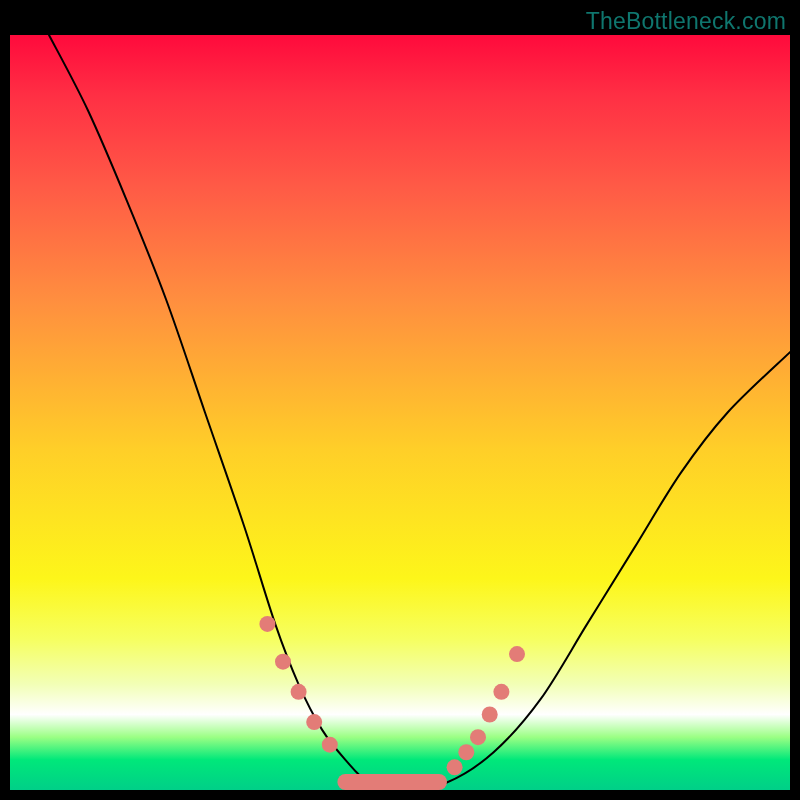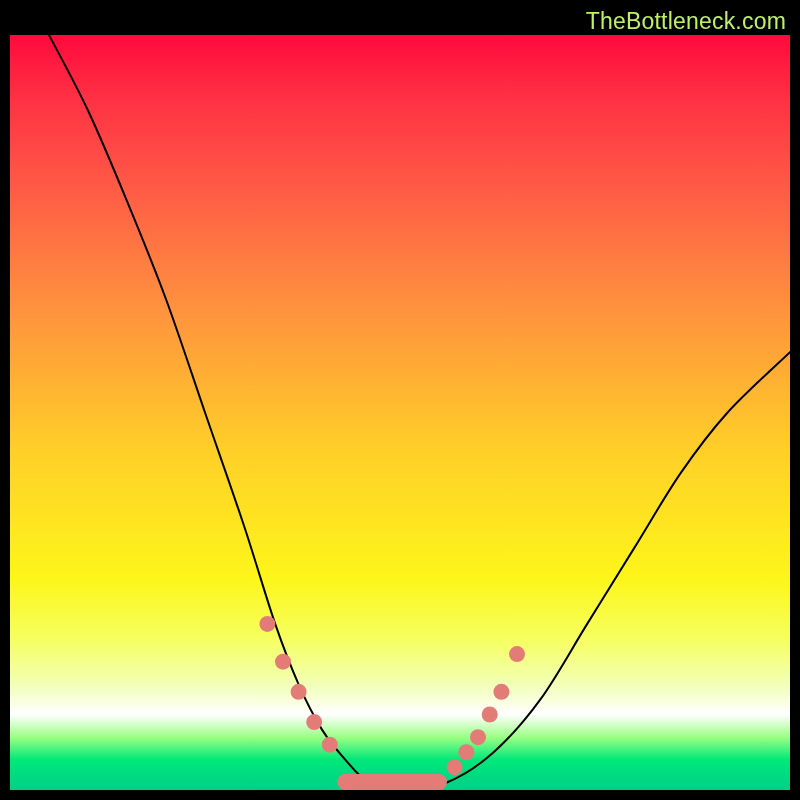--- a/index.html
+++ b/index.html
@@ -46,21 +46,21 @@
       #ffffff 90%,
       #9bff84 93%,
       #00e87a 96%,
       #00cf88 100%
     );
   }
   .watermark {
     position: absolute;
     top: 8px;
     right: 14px;
-    color: #bef264;
+    color: #0f766e;
     font-size: 23px;
     font-weight: 400;
     letter-spacing: 0.2px;
     font-family: Arial, sans-serif;
   }
   svg.curves {
     position: absolute;
     left: 0;
     top: 0;
   }

